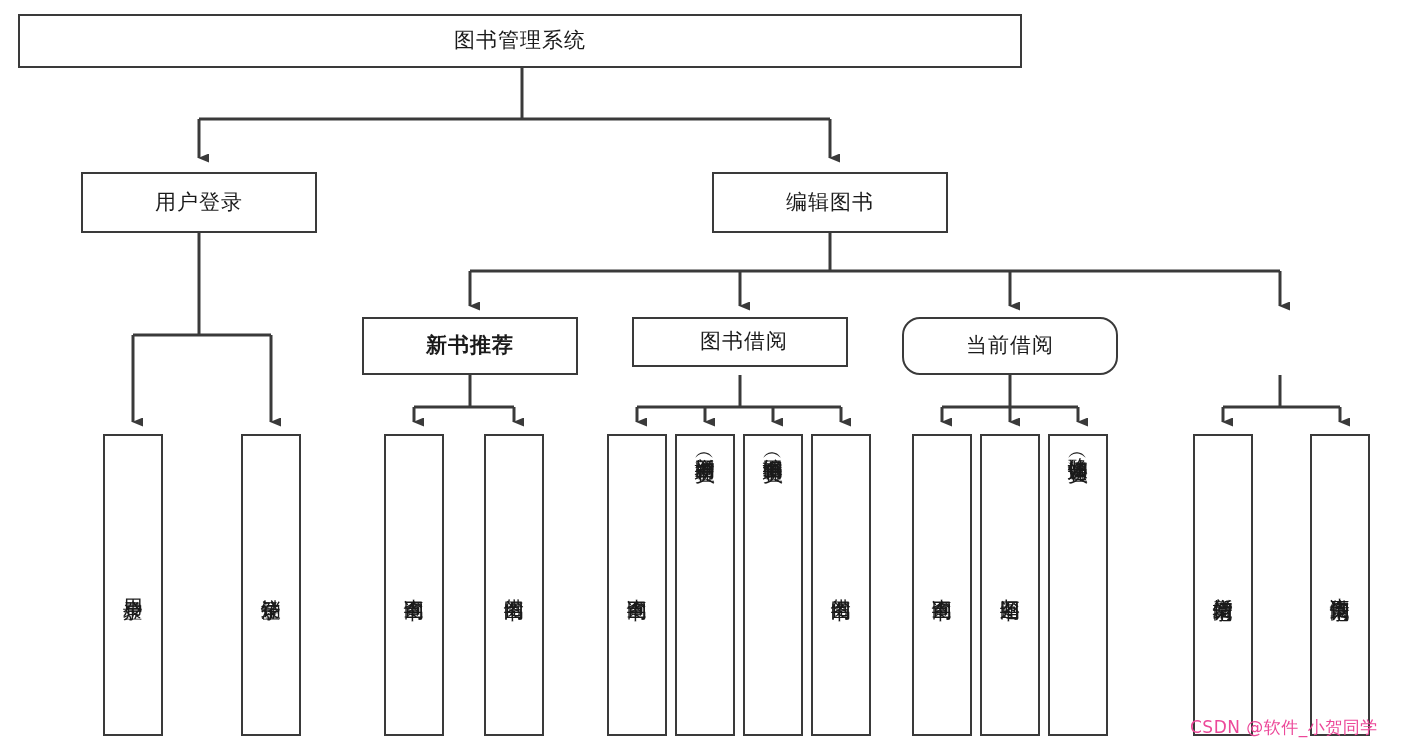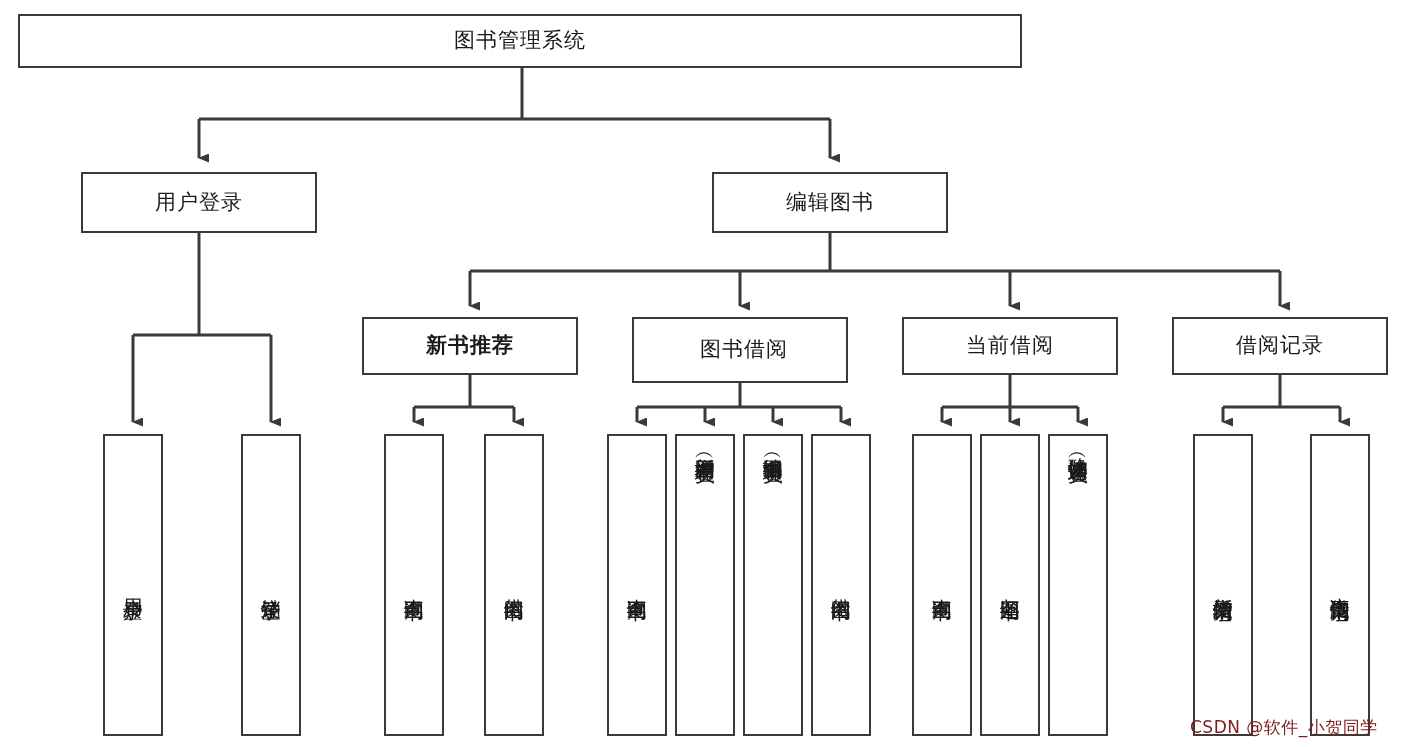--- a/index.html
+++ b/index.html
@@ -55,21 +55,21 @@
     line-height: 1.32;
     letter-spacing: 1px;
     white-space: nowrap;
   }
   .node.vert.top .label {
     align-self: flex-start;
   }
   .watermark {
     position: absolute;
     font-size: 17px;
-    color: #7f1d1d;
+    color: #ec4899;
     letter-spacing: 0.5px;
     white-space: nowrap;
     user-select: none;
   }
 </style>
 </head>
 <body>
 
 <div id="canvas">
 
@@ -130,28 +130,25 @@
   <div class="node horiz" style="left:81px; top:172px; width:236px; height:61px;">
     <span class="label">用户登录</span>
   </div>
   <div class="node horiz" style="left:712px; top:172px; width:236px; height:61px;">
     <span class="label">编辑图书</span>
   </div>
 
   <div class="node horiz" style="left:362px; top:317px; width:216px; height:58px;font-weight:bold;">
     <span class="label">新书推荐</span>
   </div>
-  <div class="node horiz" style="left:632px; top:317px; width:216px; height:66px;padding-left:8px;">
+  <div class="node horiz" style="left:632px; top:317px; width:216px; height:50px;padding-left:8px;">
     <span class="label">图书借阅</span>
   </div>
-  <div class="node horiz" style="left:902px; top:317px; width:216px; height:58px;">
+  <div class="node horiz" style="left:902px; top:317px; width:216px; height:58px;border-radius:18px;">
     <span class="label">当前借阅</span>
-  </div>
-  <div class="node horiz" style="left:1172px; top:317px; width:216px; height:58px;">
-    <span class="label">借阅记录</span>
   </div>
 
   <div class="node vert" style="left:103px; top:434px; width:60px; height:302px;">
     <span class="label">用户登录</span>
   </div>
   <div class="node vert" style="left:241px; top:434px; width:60px; height:302px;">
     <span class="label">注销登录</span>
   </div>
 
   <div class="node vert" style="left:384px; top:434px; width:60px; height:302px;">

